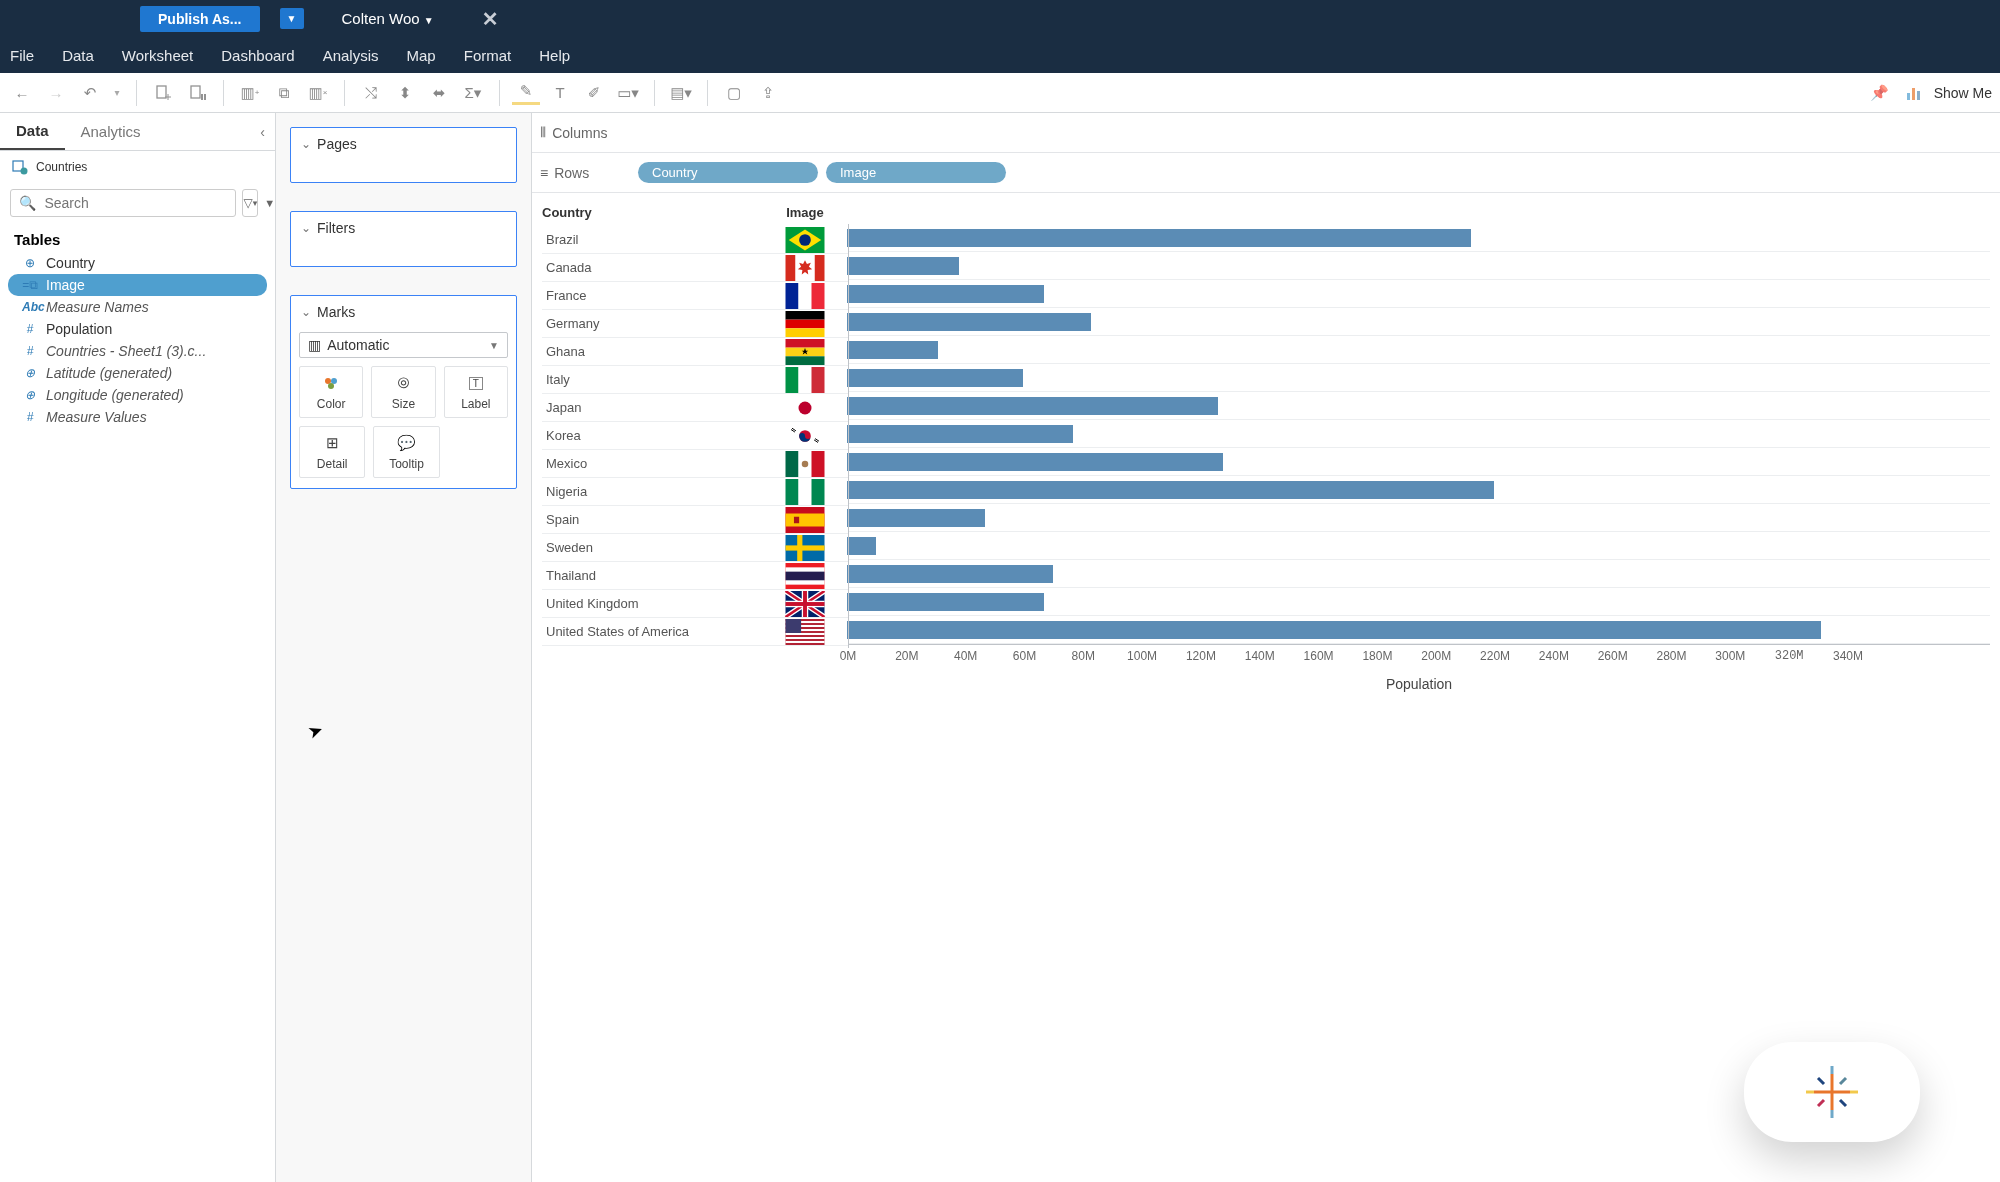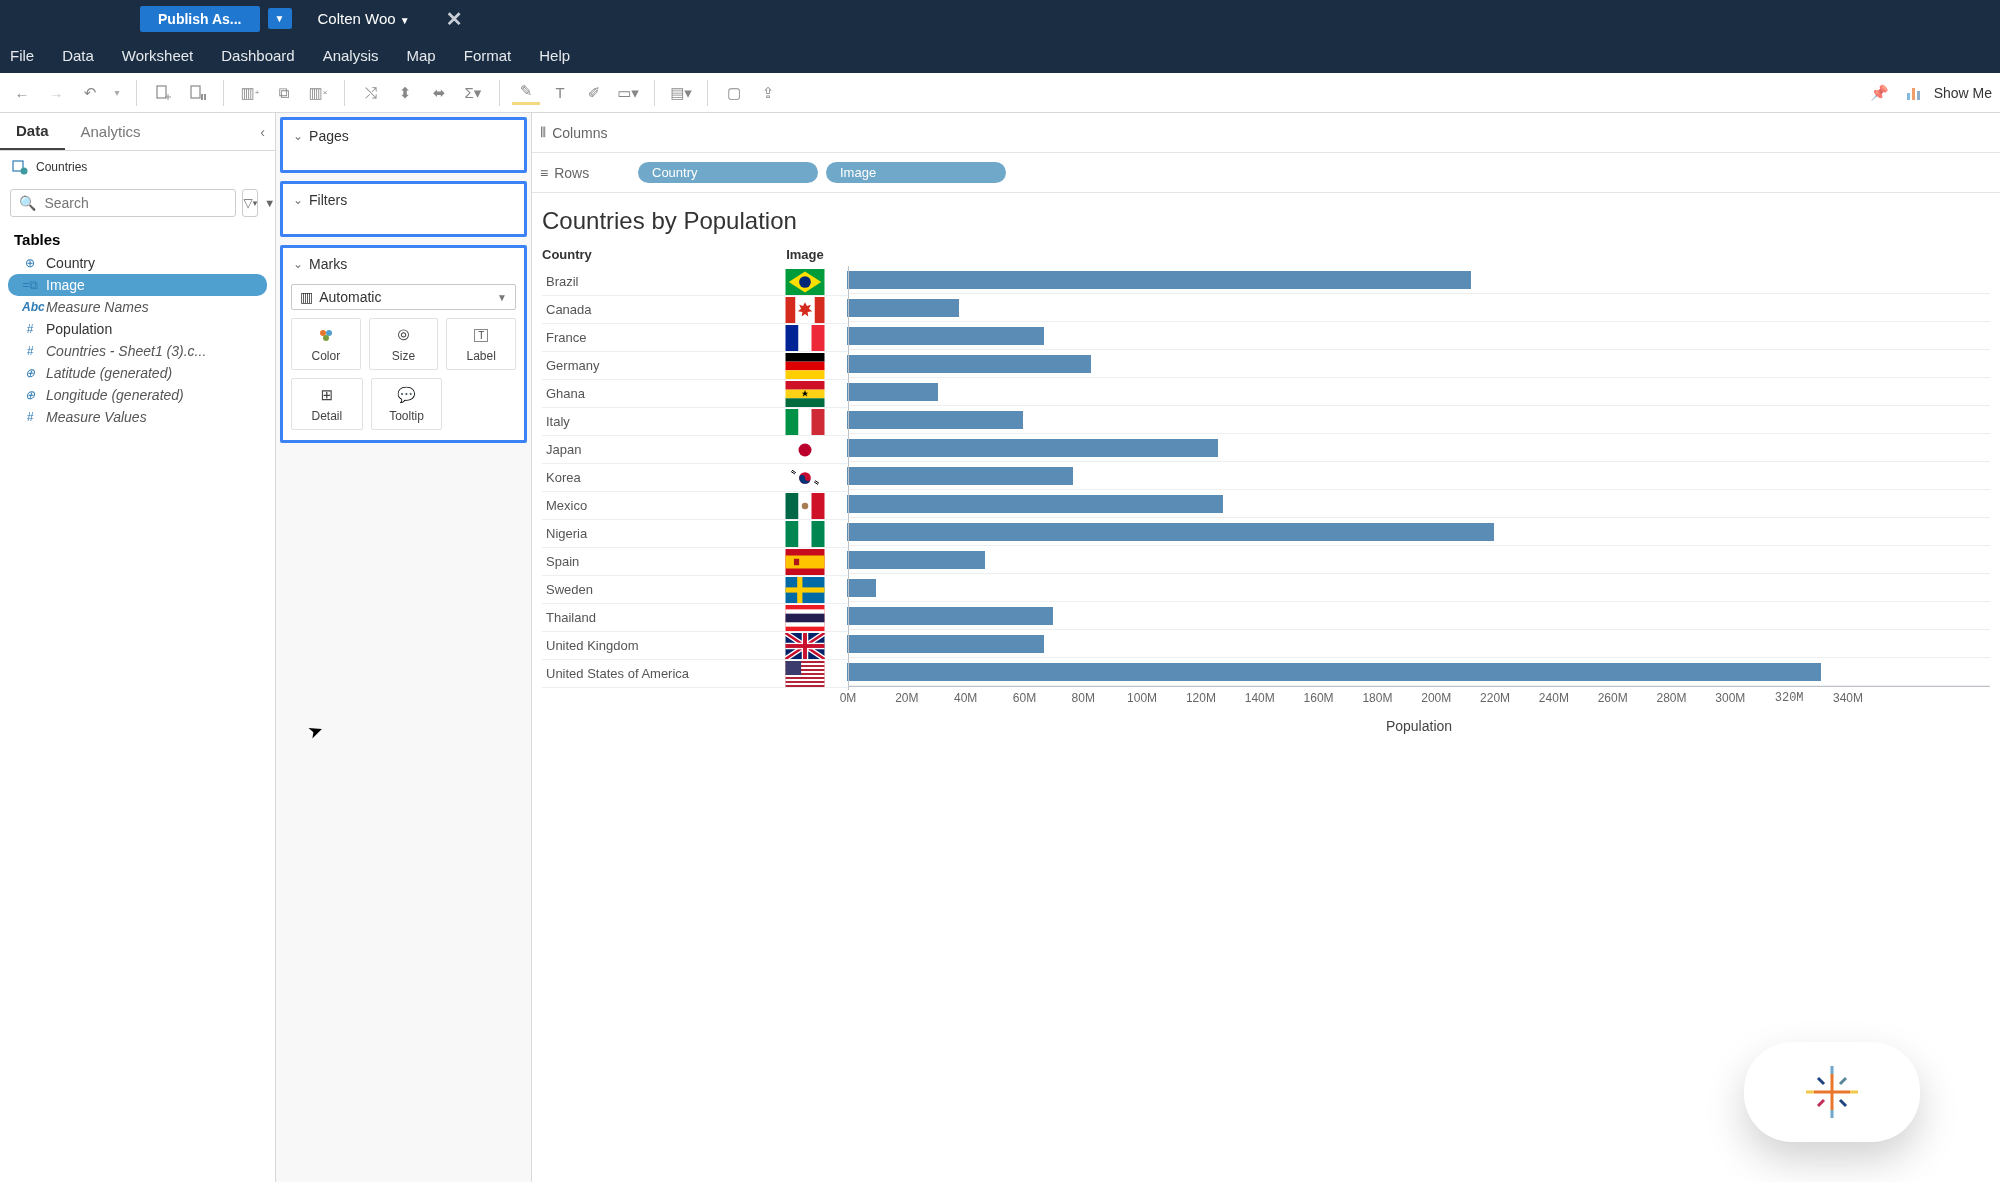--- a/index.html
+++ b/index.html
@@ -1,20 +1,20 @@
 <!DOCTYPE html>
 <html><head>
 <meta charset="utf-8">
 <style>
   * { box-sizing: border-box; font-family: -apple-system, BlinkMacSystemFont, "Segoe UI", Arial, sans-serif; }
   html,body { margin:0; padding:0; width:2000px; height:1182px; background:#fff; overflow:hidden;}
   
   .titlebar { background:#1a2d42; height:37px; display:flex; align-items:center; color:#fff; }
   .titlebar .center { flex:1; text-align:center; font-weight:600; font-size:17px; }
-  .titlebar .right { display:flex; align-items:center; gap:8px; padding-right:24px; }
+  .titlebar .right { display:flex; align-items:center; gap:20px; padding-right:24px; }
   .publish-btn { background:#1f77d0; color:#fff; font-weight:600; font-size:14px; padding:5px 18px; border-radius:2px; display:flex; align-items:center;}
   .publish-caret { background:#1f77d0; color:#fff; width:24px;text-align:center; padding:5px 0; border-radius:2px; font-size:10px;}
   .user { color:#fff; font-size:15px; font-weight:500; padding:0 18px;}
   .close-x { color:#c9ced6; font-size:20px; padding:0 10px; font-weight:bold;}
   
   .menubar { background:#1a2d42; height:36px; display:flex; align-items:center; }
   .menubar span { color:#e6e9ed; font-size:15px; padding:0 14px; }
   .menubar span:first-child{padding-left:10px;}
   
   .toolbar { height:40px; border-bottom:1px solid #d6d9dc; background:#fff; display:flex; align-items:center; padding:0 8px; gap:6px;}
@@ -41,21 +41,21 @@
   .lp-field { display:flex; align-items:center; gap:8px; padding:3px 14px; font-size:14px; color:#333; border-radius:10px; margin:0 8px;}
   .lp-field.selected{ background:#4f9fcf; color:#fff;}
   .lp-field .fi{width:16px;text-align:center;font-size:12px;}
   .lp-field.italic{ font-style:italic; color:#555;}
   .fi-globe{color:#2e7bb5;}
   .fi-eq{color:#2e7bb5;}
   .fi-abc{color:#2e7bb5;font-size:10px;font-weight:bold;}
   .fi-hash{color:#2e7bb5;}
   
   .midpane { width:256px; border-right:1px solid #d6d9dc; background:#f8f8f8; display:flex; flex-direction:column;}
-  .card { background:#fff; border:3px solid #3b82f6; margin:4px; border-radius:2px;}
+  .card { background:#fff; border:1px solid #3b82f6; margin:14px; border-radius:2px;}
   .card-hdr{ display:flex;align-items:center;gap:6px;padding:8px 10px;font-size:14px;color:#333;}
   .card-hdr::before{content:"⌄";transform:rotate(0);font-size:12px;color:#777;}
   .marks-body{display:flex;flex-direction:column;padding:4px 8px 10px;gap:8px;}
   .marks-sel{border:1px solid #c5c8cc;border-radius:2px;display:flex;align-items:center;padding:4px 8px;font-size:14px;color:#333;justify-content:space-between;}
   .marks-sel .ms-left{display:flex;align-items:center;gap:6px;}
   .marks-row{display:flex;gap:8px;}
   .marks-btn{flex:1;border:1px solid #e0e2e5;border-radius:2px;display:flex;flex-direction:column;align-items:center;justify-content:center;padding:6px 2px;font-size:12px;color:#444;gap:4px;}
   .marks-btn .mb-ico{height:20px;display:flex;align-items:center;justify-content:center;font-size:15px;}
   
   .viewpane{flex:1;display:flex;flex-direction:column;background:#fff;}
@@ -292,21 +292,20 @@
       <div class="shelf-label">
           <span>≡</span>
           <span>Rows</span>
         </div>
       <div id="row-pills" style="display:flex;gap:8px">
           <div class="pill blue" style="min-width: 180px;">Country</div>
           <div class="pill blue" style="min-width: 180px;">Image</div>
         </div>
     </div>
     <div class="sheet">
-      <div class="sheet-title">Countries by Population</div>
       <div class="chart">
         <div class="col-country">
           <div class="hdr-cell">Country</div>
           <div id="country-rows">
               <div class="row">
                 <span class="rc">Brazil</span>
               </div>
               <div class="row">
                 <span class="rc">Canada</span>
               </div>

